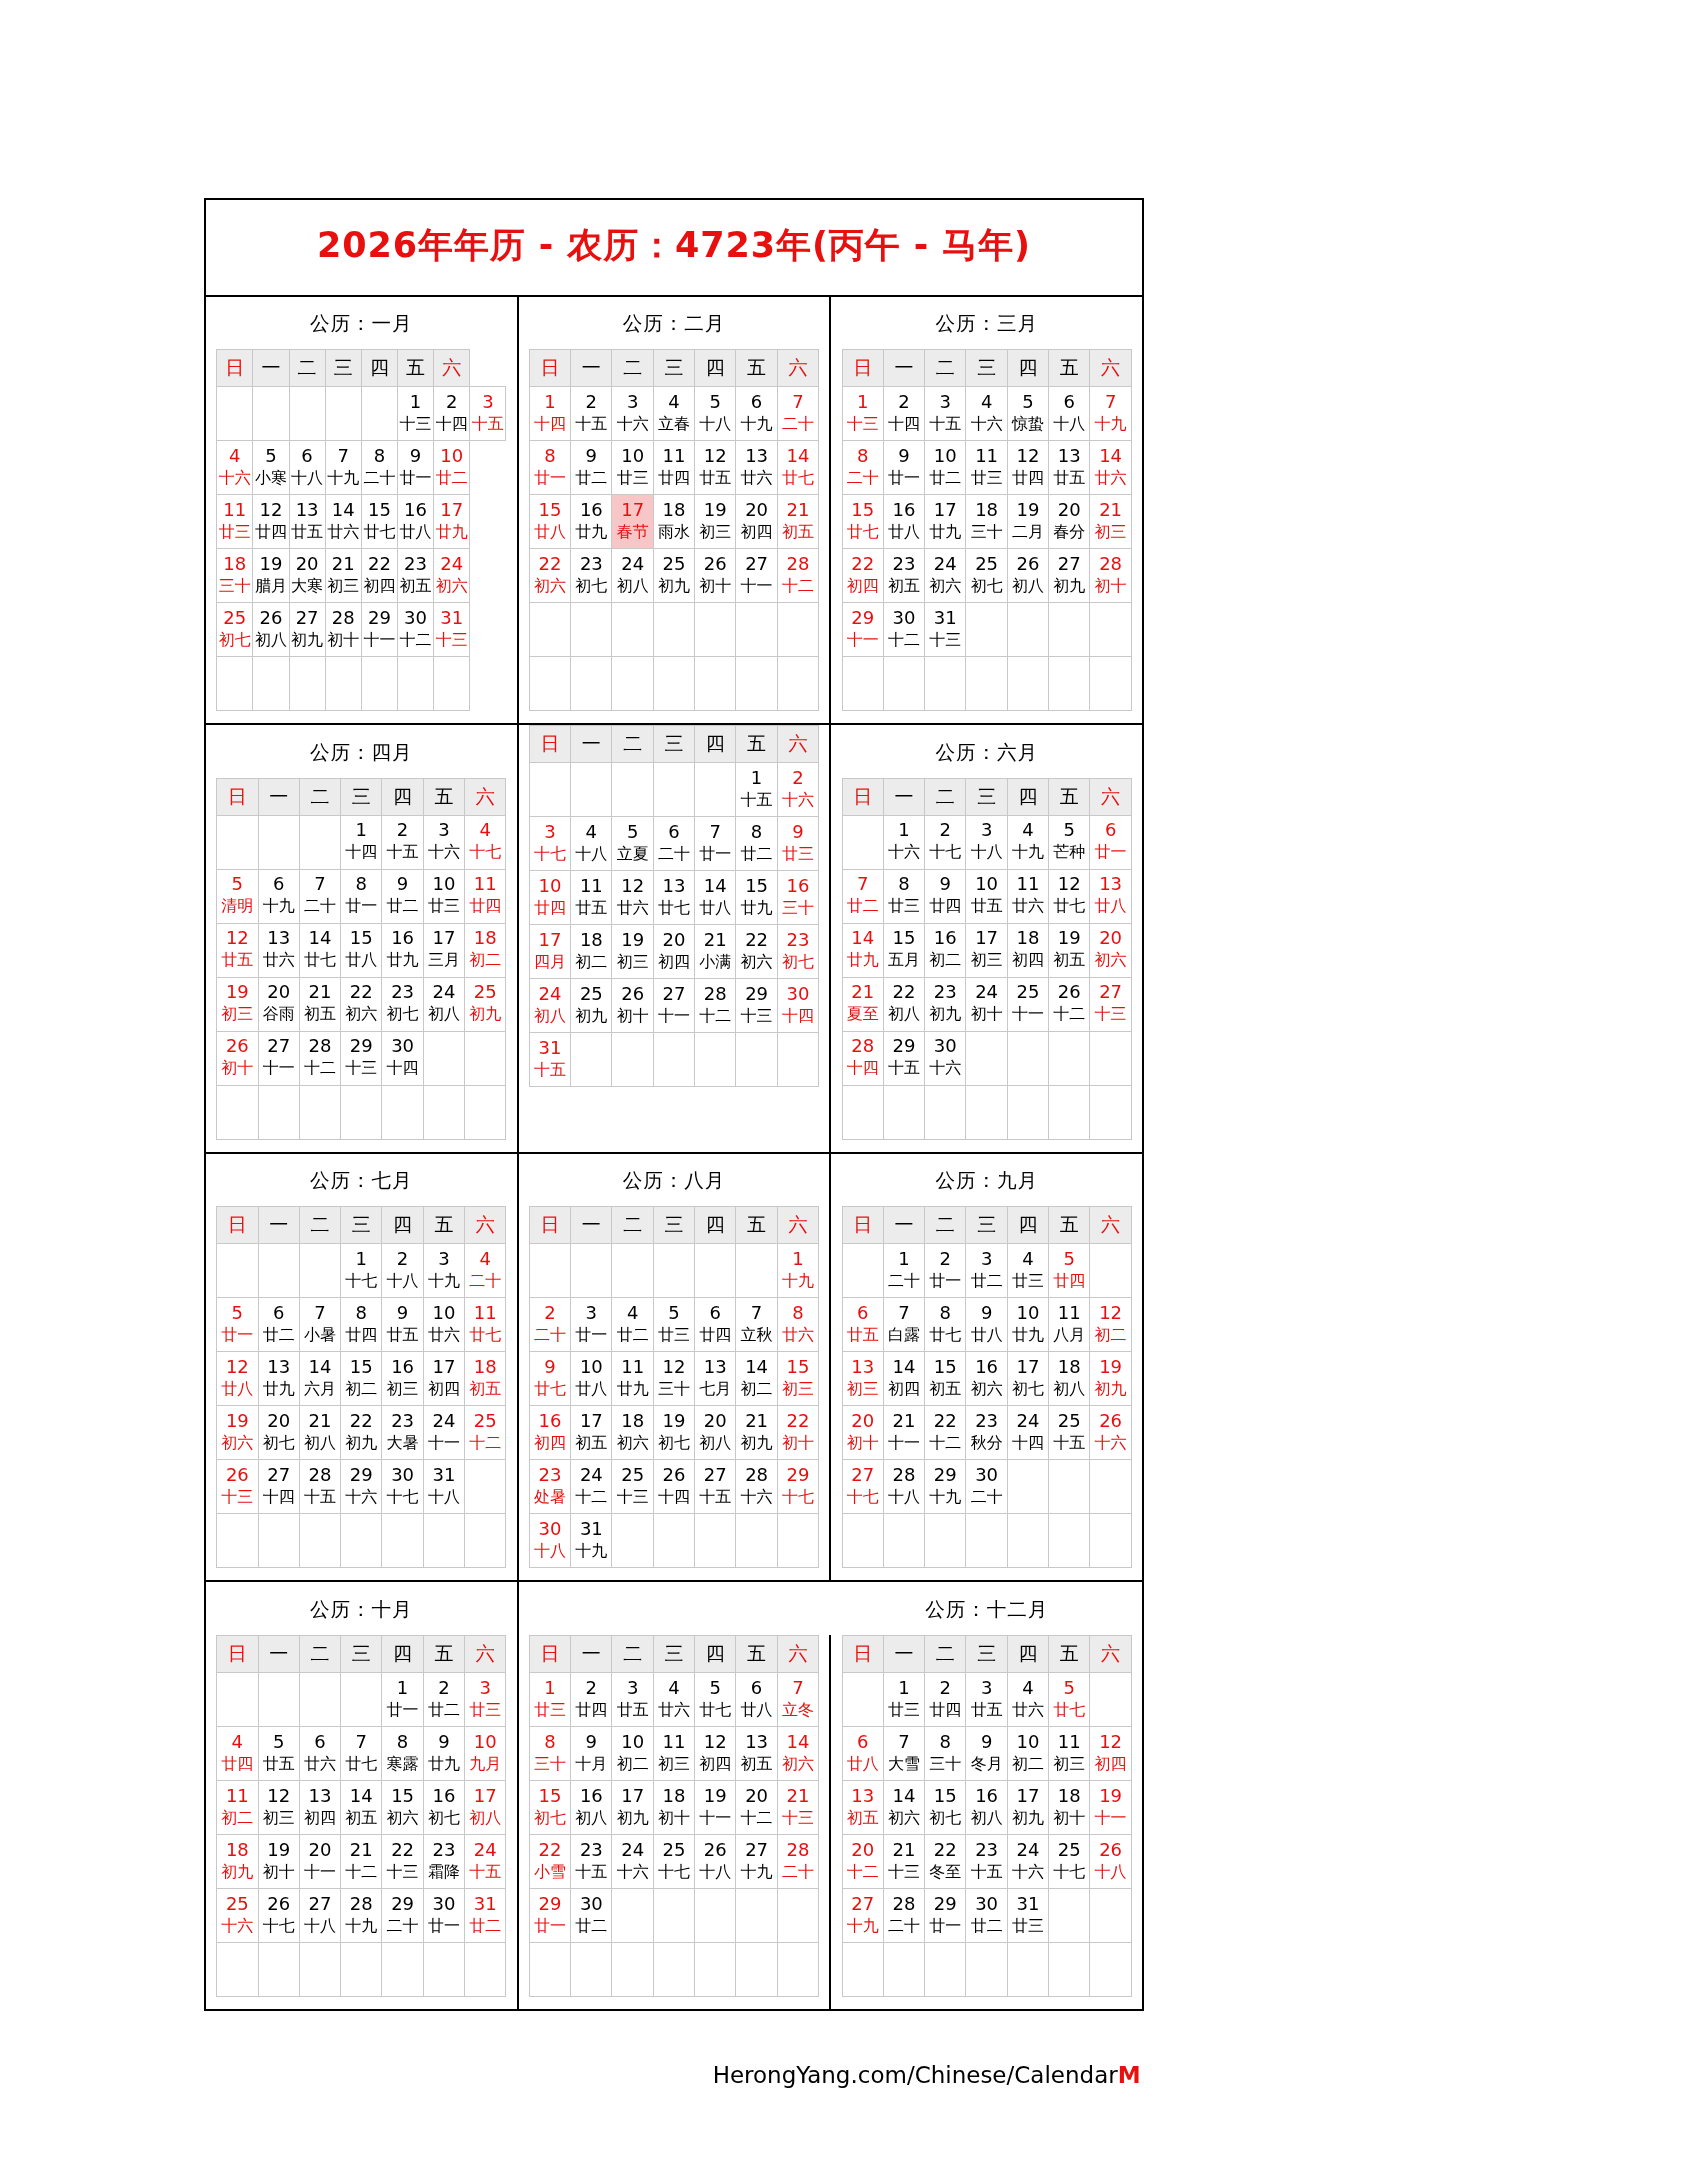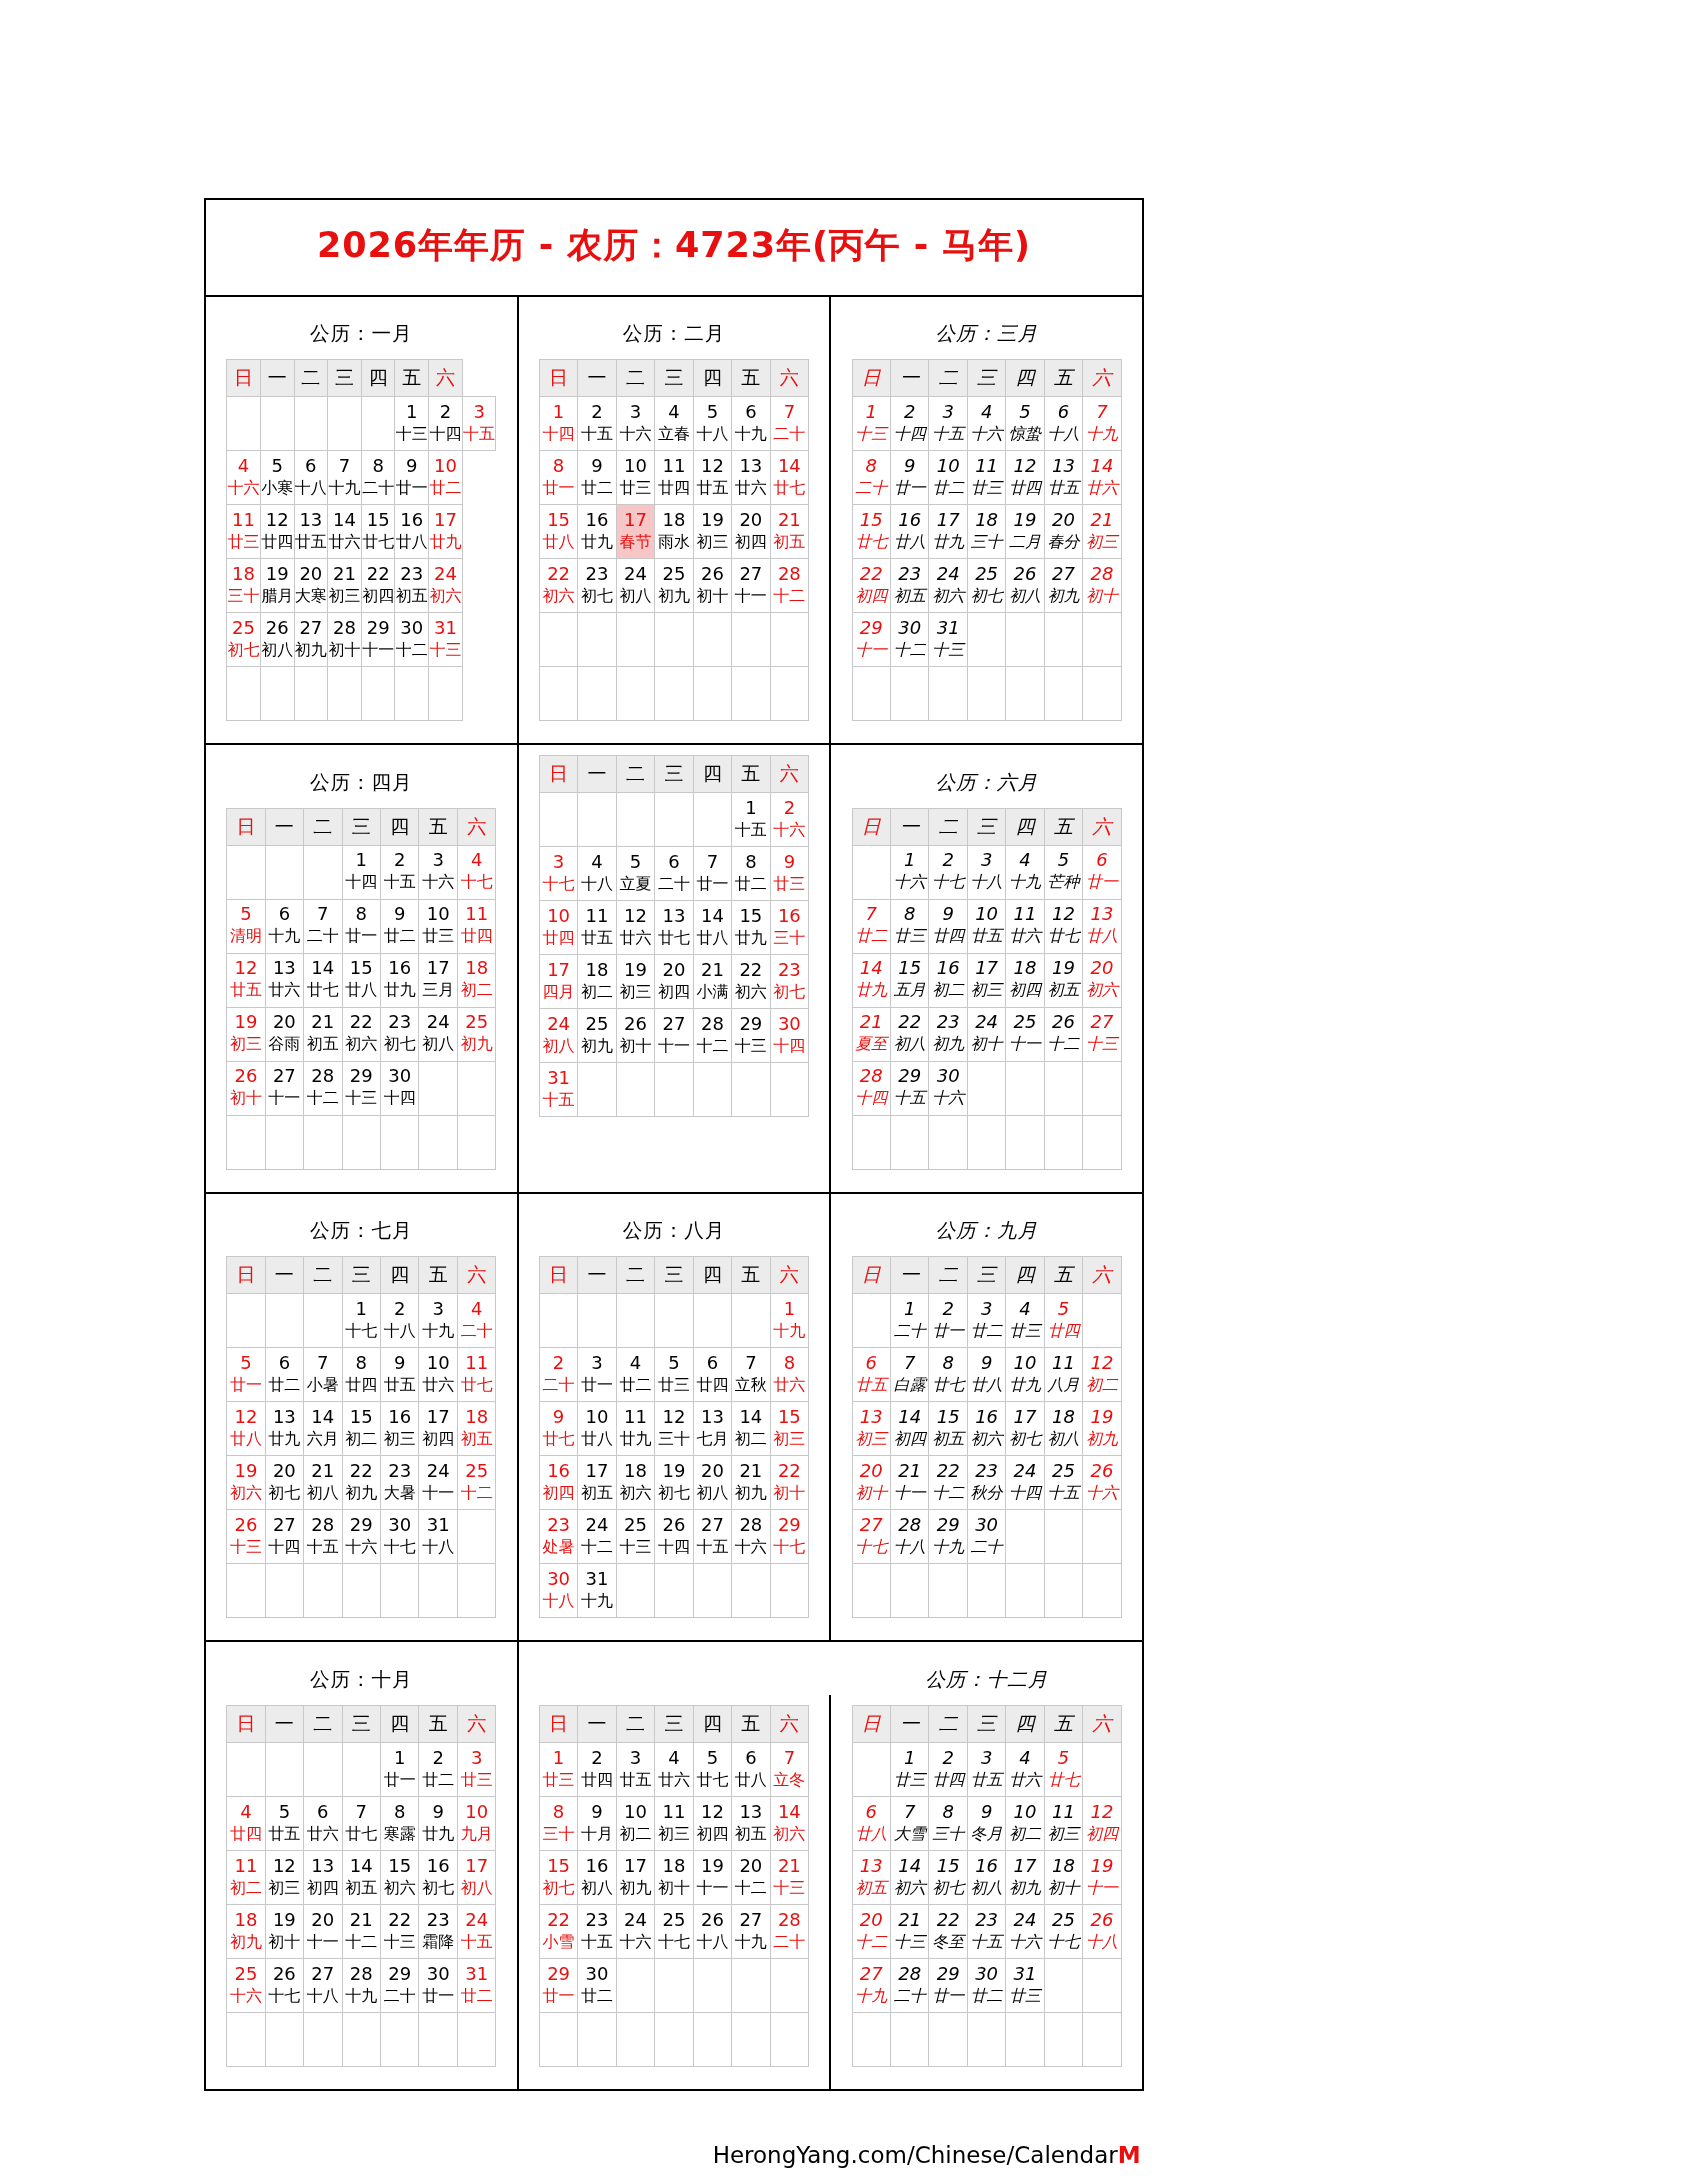--- a/index.html
+++ b/index.html
@@ -41,25 +41,24 @@
     border-bottom: 2.6px solid #000;
   }
   .quarter-row:last-child {
     border-bottom: none;
     align-items: flex-end;
   }
   .month-cell {
     flex: 1 1 0;
     border-right: 2.6px solid #000;
     box-sizing: border-box;
-    padding: 10px;
+    padding: 0;
   }
   .month-cell:last-child {
     border-right: none;
-    font-style: italic;
   }
   .month-title {
     text-align: center;
     font-size: 19.6px;
     color: #000;
     padding: 13.6px 0 12px 0;
     letter-spacing: 0.9px;
   }
   table.month {
     border-collapse: collapse;

